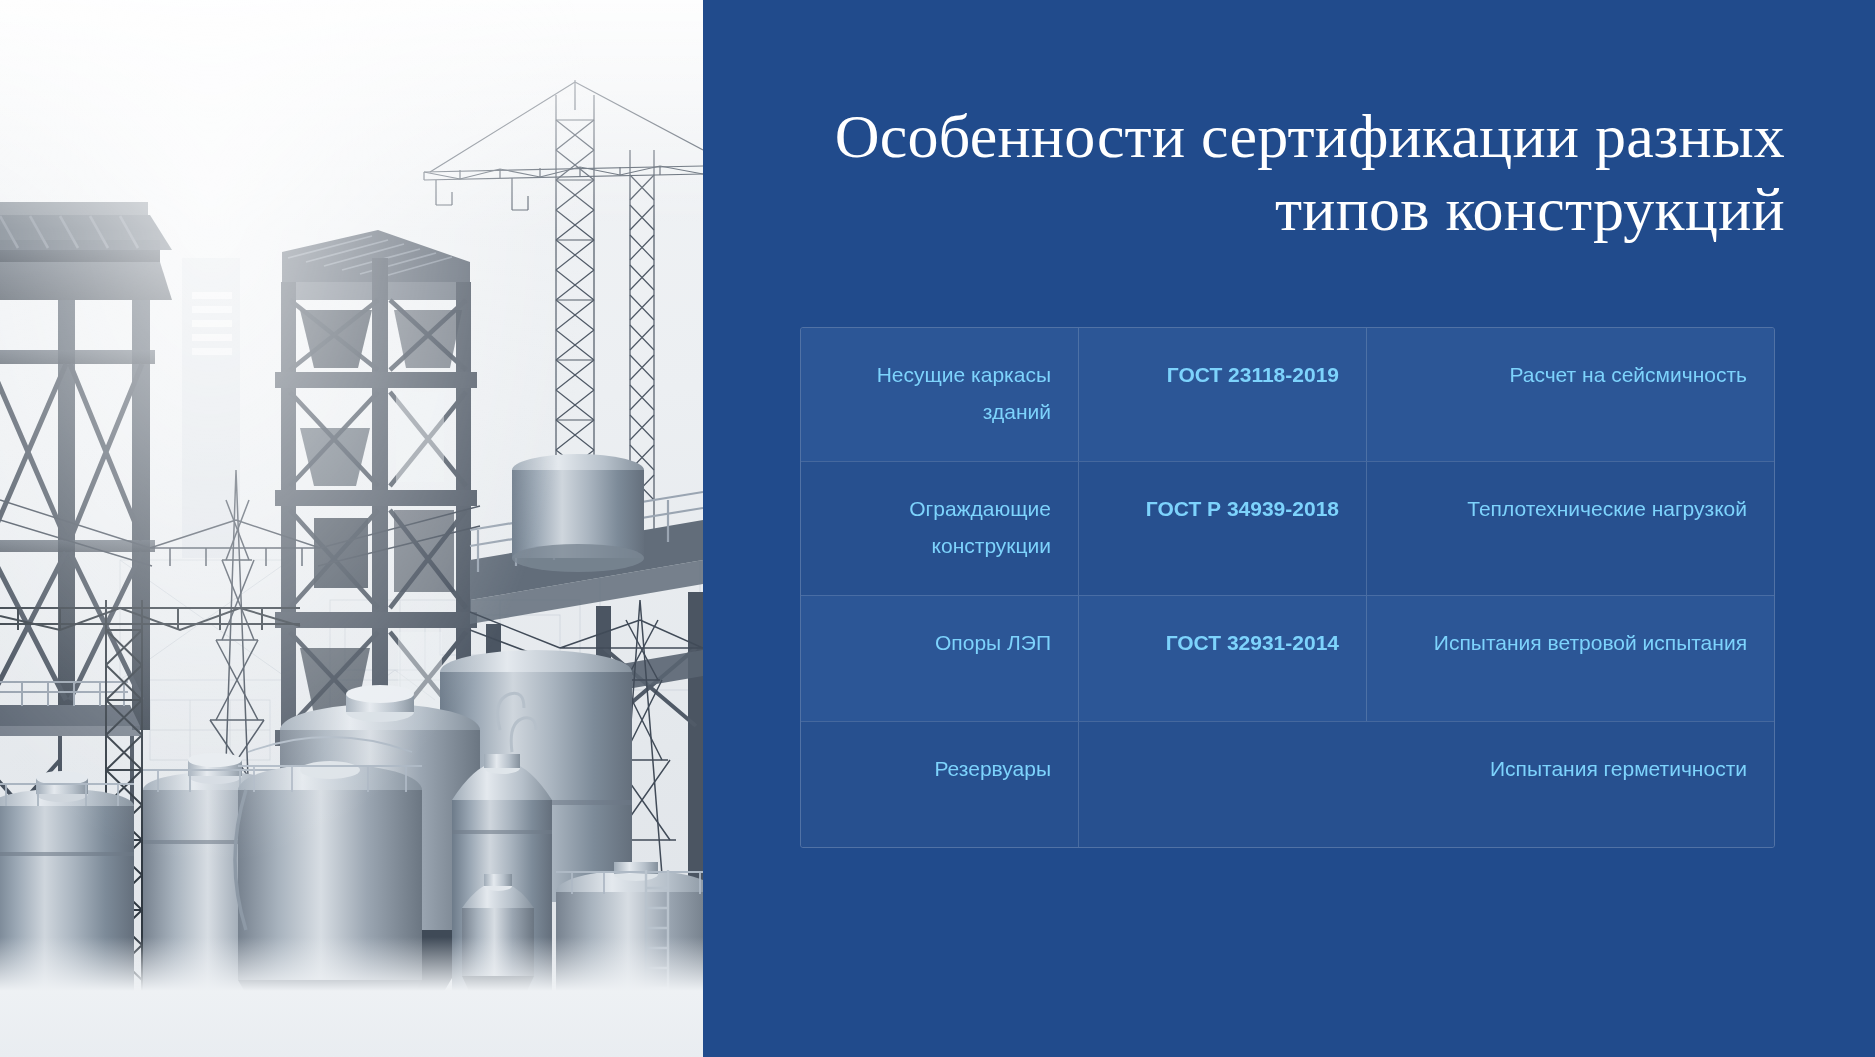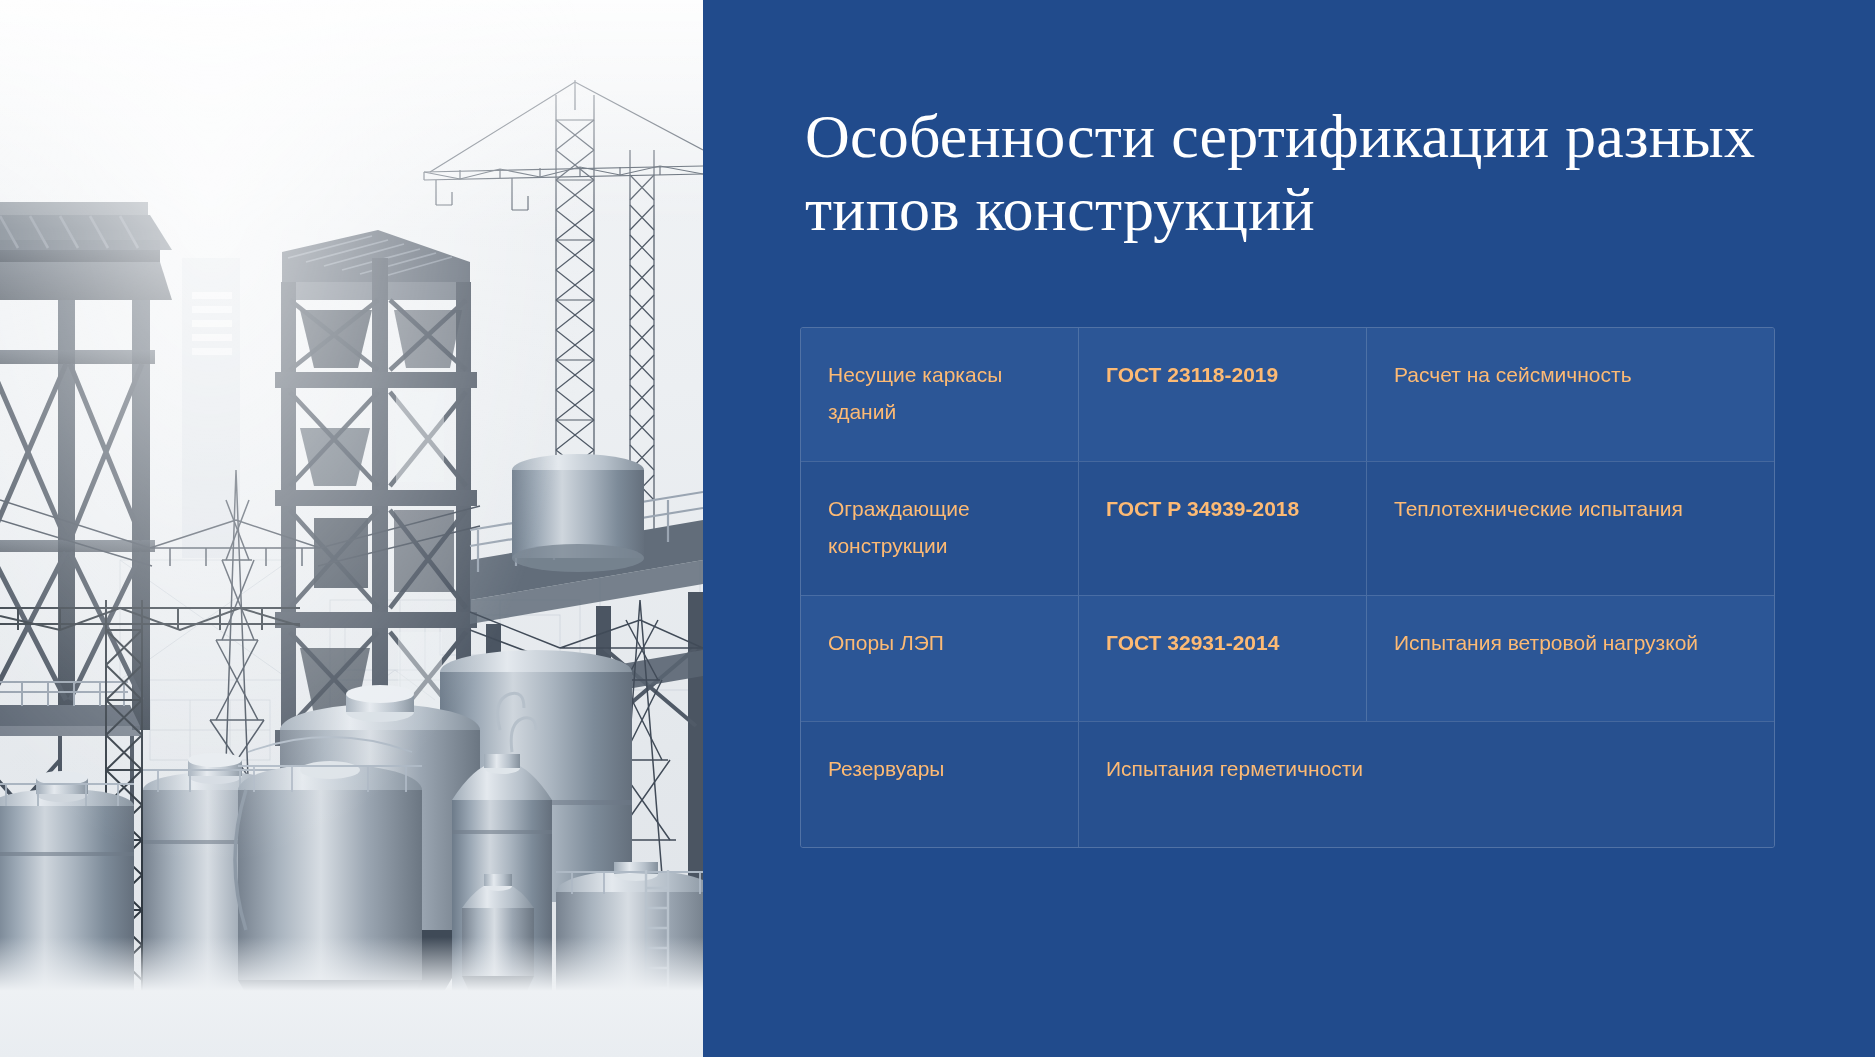--- a/index.html
+++ b/index.html
@@ -1,19 +1,19 @@
 <!DOCTYPE html>
 <html><head>
 <meta charset="utf-8">
 <style>
   * { margin:0; padding:0; box-sizing:border-box; }
   html,body { width:1875px; height:1057px; overflow:hidden; background:#ffffff; }
   body { font-family:"Liberation Sans", sans-serif; }
 
-  .slide { position:relative; width:1875px; height:1057px; display:flex; }
+  .slide { position:relative; width:1875px; height:1057px; display:flex;text-align:right; }
 
   
   .visual {
     position:relative; width:703px; height:1057px; flex:0 0 703px;
     background:linear-gradient(175deg,#f2f4f6 0%,#eceff2 40%,#e4e8ec 72%,#dfe3e8 100%);
     overflow:hidden;
   }
   .visual svg { position:absolute; inset:0; width:703px; height:1057px; display:block; }
   
   .ground {
@@ -44,21 +44,21 @@
   .table {
     position:absolute; left:97px; top:327px; width:975px;
     border:1px solid rgba(255,255,255,.22);
     border-radius:3px; overflow:hidden;
   }
   .row { display:flex; width:100%; }
   .row.odd  { background:#2c5696; }
   .row.even { background:#27508f; }
   .cell {
     padding:28px 27px 30px 27px;
-    color:#fdba74; font-size:21px; line-height:1.78;
+    color:#7dd3fc; font-size:21px; line-height:1.78;
     border-right:1px solid rgba(255,255,255,.16);
     min-height:125px;
   }
   .row + .row { border-top:1px solid rgba(255,255,255,.14); }
   .cell.c0 { flex:0 0 278px; }
   .cell.c1 { flex:0 0 288px;font-weight:bold; }
   .cell.c2 { flex:1 1 auto; border-right:none; }
 </style>
 </head>
 <body>
@@ -434,27 +434,27 @@
 
       <div class="row odd">
         <div class="cell c0">Несущие каркасы зданий</div>
         <div class="cell c1">ГОСТ 23118-2019</div>
         <div class="cell c2">Расчет на сейсмичность</div>
       </div>
 
       <div class="row even">
         <div class="cell c0">Ограждающие конструкции</div>
         <div class="cell c1">ГОСТ Р 34939-2018</div>
-        <div class="cell c2">Теплотехнические испытания</div>
+        <div class="cell c2">Теплотехнические нагрузкой</div>
       </div>
 
       <div class="row odd">
         <div class="cell c0">Опоры ЛЭП</div>
         <div class="cell c1">ГОСТ 32931-2014</div>
-        <div class="cell c2">Испытания ветровой нагрузкой</div>
+        <div class="cell c2">Испытания ветровой испытания</div>
       </div>
 
       <div class="row even">
         <div class="cell c0">Резервуары</div>
         <div class="cell c2">Испытания герметичности</div>
       </div>
 
     </div>
   </div>
 </div>

